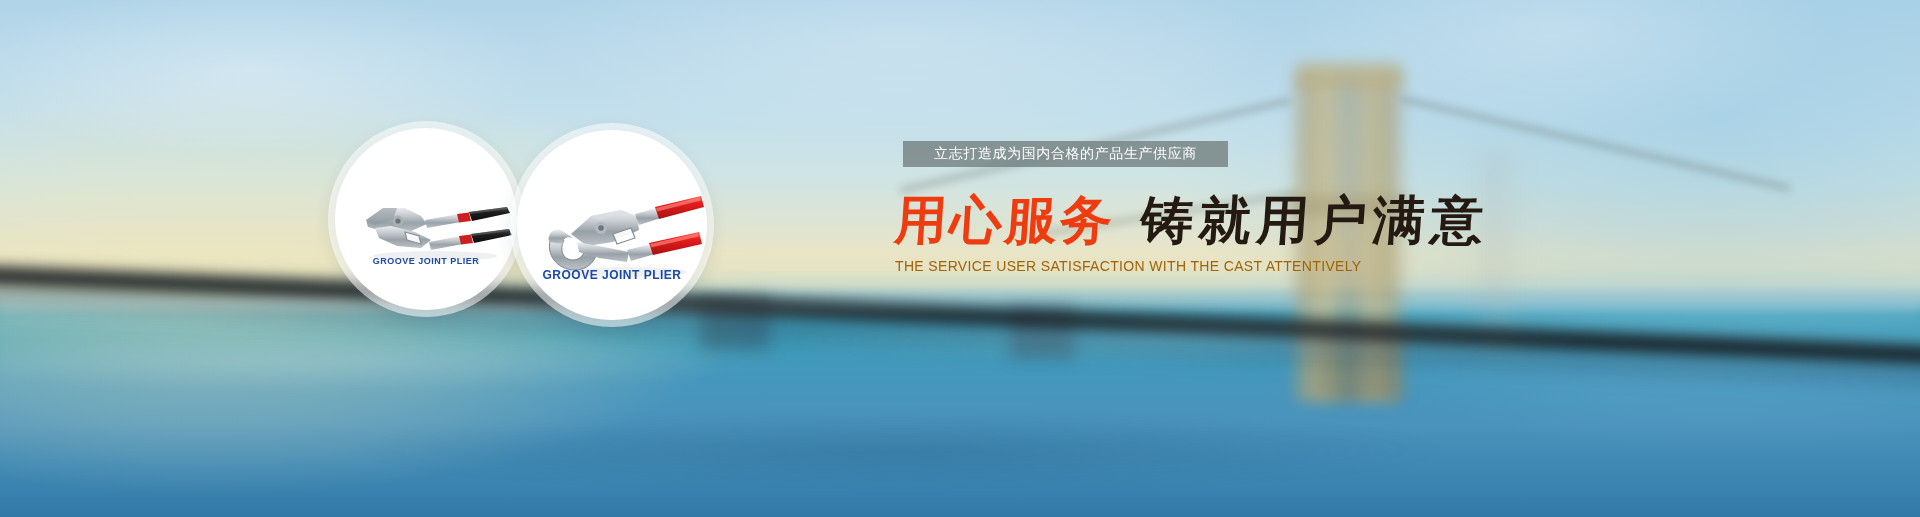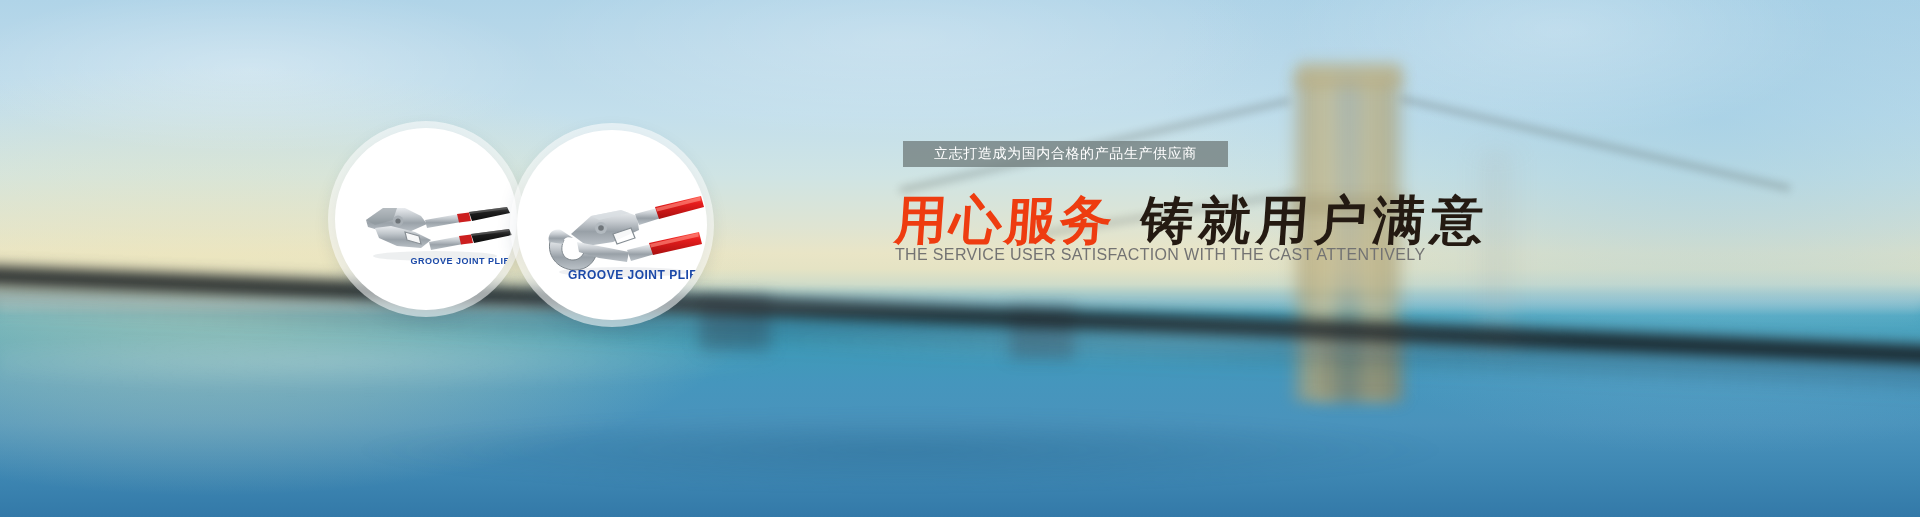--- a/index.html
+++ b/index.html
@@ -150,21 +150,21 @@
     background:#ffffff;
     box-shadow:0 0 0 7px rgba(255,255,255,.55), 0 6px 20px rgba(40,70,95,.22);
     overflow:hidden;
   }
   .circle-1{left:335px; top:128px; width:182px; height:182px;}
   .circle-2{left:517px; top:130px; width:190px; height:190px;}
 
   .product-caption{
     position:absolute;
     left:0; width:100%;
-    text-align:right;
+    text-align:center;
     color:#1b49a8;
     font-weight:bold;
     letter-spacing:.5px;
     white-space:nowrap;
   }
   .circle-1 .product-caption{bottom:44px; font-size:9px;}
   .circle-2 .product-caption{bottom:38px; font-size:12px;}
 
   .plier-art{position:absolute;left:0;top:0;width:100%;height:100%;}
 
@@ -203,22 +203,23 @@
     letter-spacing:3px;
     transform:skewX(-4deg);
   }
   .slogan-dark{
     color:#241a12;
     letter-spacing:6px;
     margin-left:26px;
     transform:skewX(-4deg);
   }
   .slogan-en{
-    color:#737373;
-    font-size:16px;
+    margin-top:12px;
+    color:#a16207;
+    font-size:14px;
     letter-spacing:.35px;
     font-weight:500;
     font-family:"Liberation Sans","DejaVu Sans",sans-serif;
     white-space:nowrap;
   }
 </style>
 </head>
 <body>
 
 <div id="banner">

